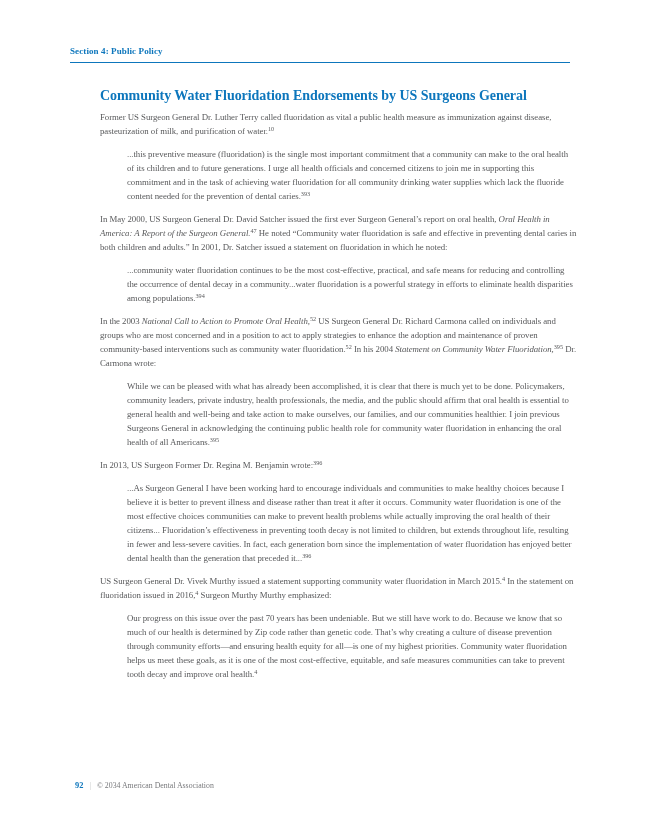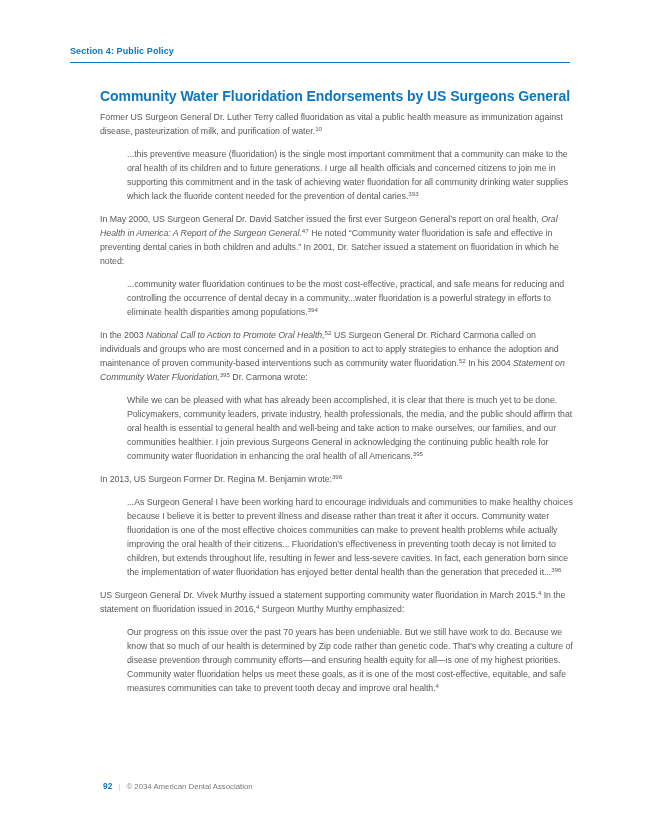--- a/index.html
+++ b/index.html
@@ -6,21 +6,21 @@
     --blue:#0d76bc;
     --body:#58595b;
     --gray:#77787b;
     --lightgray:#c6c7c9;
   }
   html,body{margin:0;padding:0;background:#ffffff;}
   .page{
     position:relative;
     width:645px;height:834px;
     background:#ffffff;
-    font-family:Liberation Sans, sans-serif;
+    font-family:Liberation Serif, serif;
     color:var(--body);
     overflow:hidden;
   }
   .section-header{
     position:absolute;
     top:46px;left:70px;width:500px;
     color:var(--blue);
     font-size:9px;font-weight:bold;
     letter-spacing:.1px;
     padding-bottom:6px;
@@ -49,21 +49,20 @@
   .footer{
     position:absolute;
     left:75px;top:781px;
     font-size:7.8px;color:var(--gray);
     display:flex;align-items:baseline;
   }
   .page-num{
     color:var(--blue);
     font-weight:bold;
     font-size:8.4px;
-    margin-left:28px;
   }
   .sep{color:var(--lightgray);margin:0 6px;font-size:8px;}
 </style>
 </head>
 <body>
 
 <div class="page">
 
   <div class="section-header">Section 4: Public Policy</div>
 

